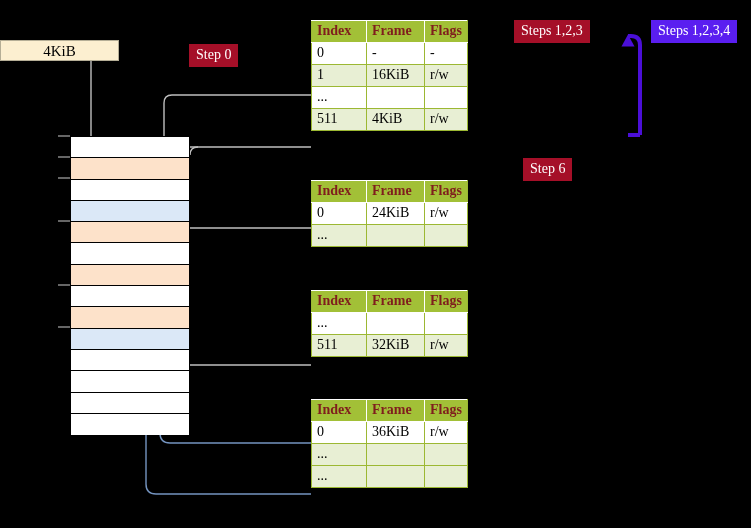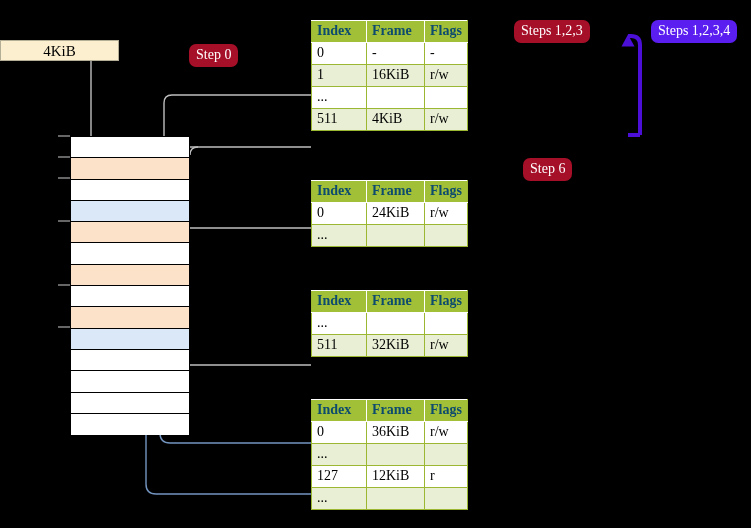--- a/index.html
+++ b/index.html
@@ -4,21 +4,21 @@
 <style>
   html,body{margin:0;padding:0;background:#000;}
   body{width:751px;height:528px;position:relative;overflow:hidden;
        font-family:"Liberation Serif",serif;}
   .layer{position:absolute;left:0;top:0;width:751px;height:528px;}
   svg.layer{pointer-events:none;}
 
   
   .badge{position:absolute;color:#fff;font-size:14px;line-height:1;
          padding:4px 7px 5px 7px;white-space:nowrap;
-         font-family:"Liberation Serif",serif;border-radius:7px;}
+         font-family:"Liberation Serif",serif;}
   .badge.red{background:#a50f28;}
   .badge.blue{background:#5a1ef0;}
 
   
   #size-box{position:absolute;left:0;top:40px;width:119px;height:21px;
             background:#fcefd0;border:1px solid #b5ae96;box-sizing:border-box;
             text-align:center;font-size:15px;color:#000;line-height:20px;}
 
   
   #memory{position:absolute;left:70px;top:136px;width:120px;height:278px;
@@ -27,21 +27,21 @@
   #memory .mrow:last-child{border-bottom:none;}
   #memory .mrow.white{background:#ffffff;}
   #memory .mrow.orange{background:#fde2ca;}
   #memory .mrow.bluecell{background:#dbe8f7;}
 
   
   .ptable{position:absolute;border-collapse:collapse;border:1px solid #9cb833;
           font-size:14px;background:#fff;}
   .ptable td,.ptable th{border:1px solid #9cb833;padding:2px 5px 3px 5px;
           text-align:left;height:17px;box-sizing:border-box;}
-  .ptable th{background:#a2c037;color:#0c4a6e;font-weight:bold;
+  .ptable th{background:#a2c037;color:#7f1d1d;font-weight:bold;
              border-color:#ffffff;}
   .ptable th:first-child{border-left-color:#9cb833;}
   .ptable th:last-child{border-right-color:#9cb833;}
   .ptable tr.alt td{background:#e8efd4;}
   .ptable tr.plain td{background:#ffffff;}
   .ptable td.hl{background:#ffff9e;}
   .c-index{width:55px;}
   .c-frame{width:58px;}
   .c-flags{width:24px;}
 </style>
@@ -214,24 +214,19 @@
   <tr class="plain">
     <td>0</td>
     <td>36KiB</td>
     <td>r/w</td>
   </tr>
   <tr class="alt">
     <td>...</td>
     <td></td>
     <td></td>
   </tr>
-  <tr class="plain">
-    <td>127</td>
-    <td>12KiB</td>
-    <td>r</td>
-  </tr>
   <tr class="alt">
     <td>...</td>
     <td></td>
     <td></td>
   </tr>
 </tbody>
   </table>
 
 </body></html>

